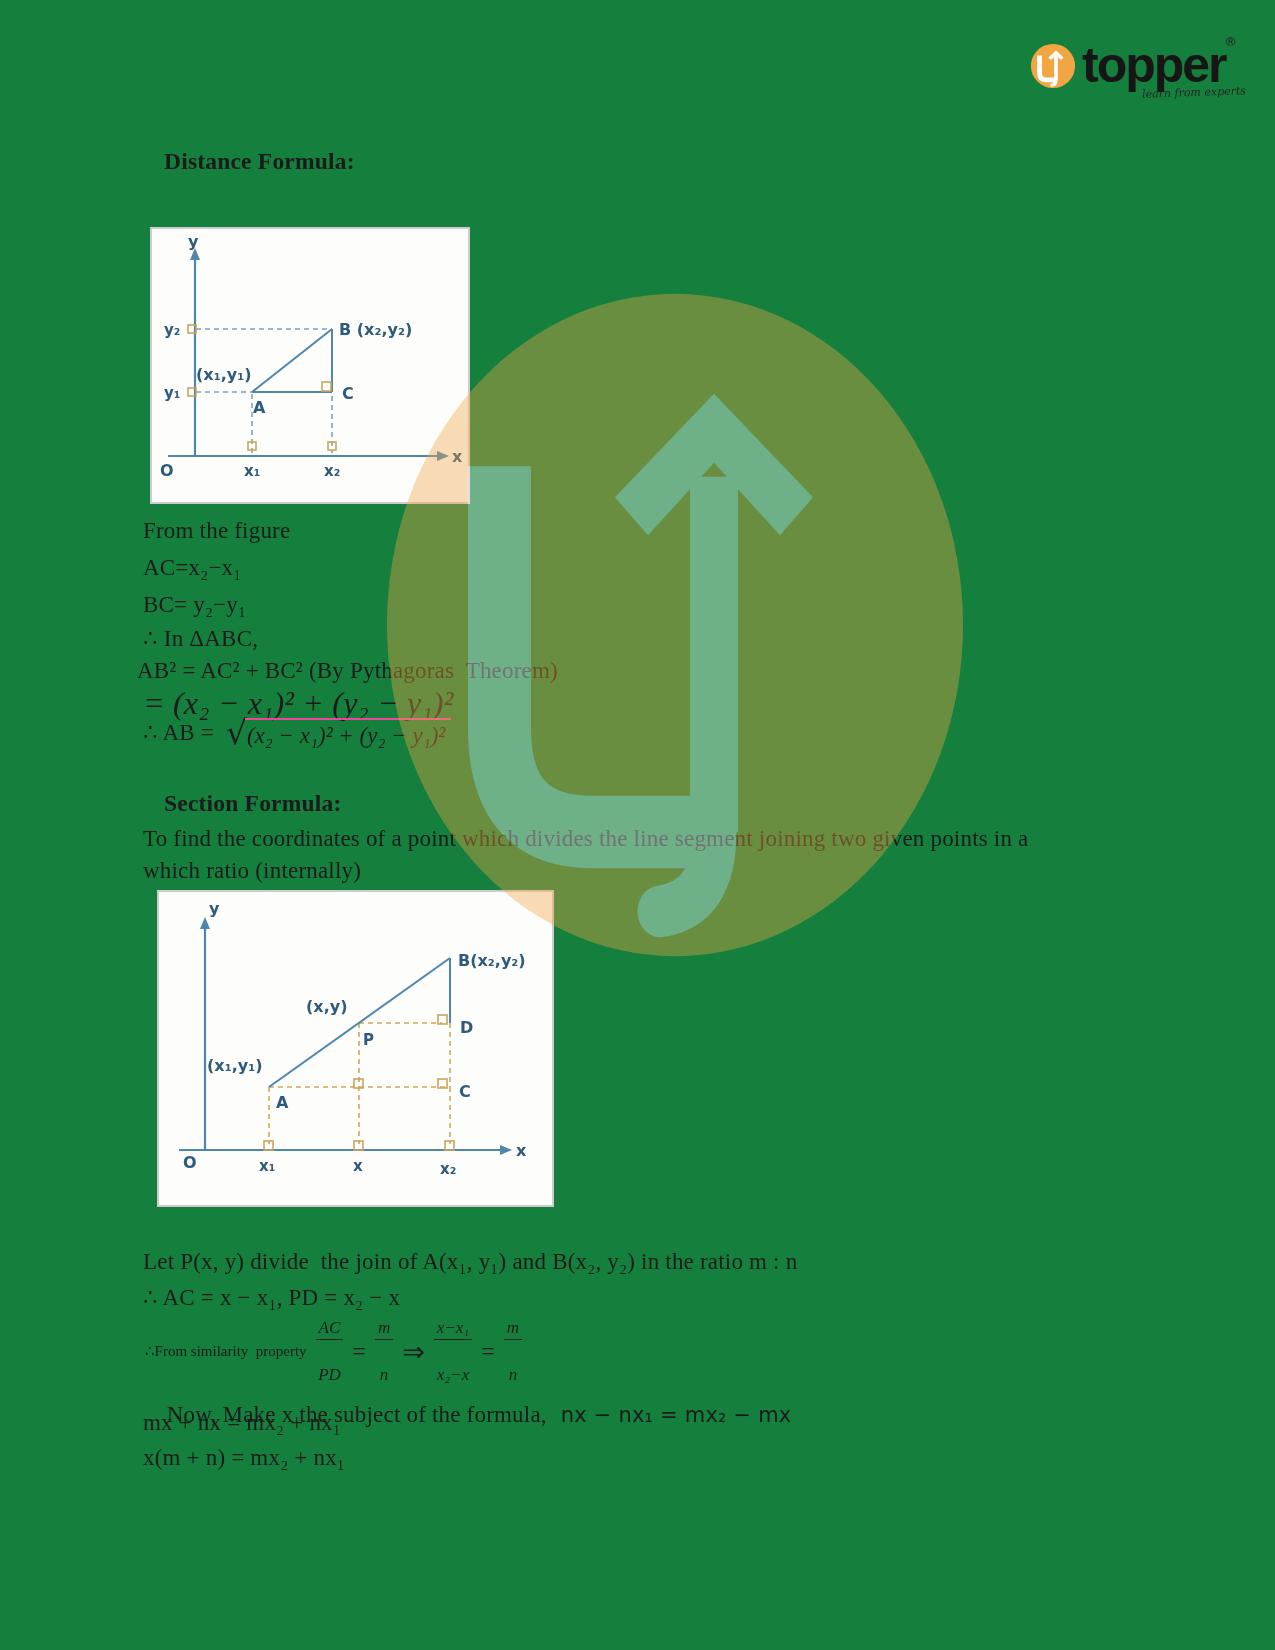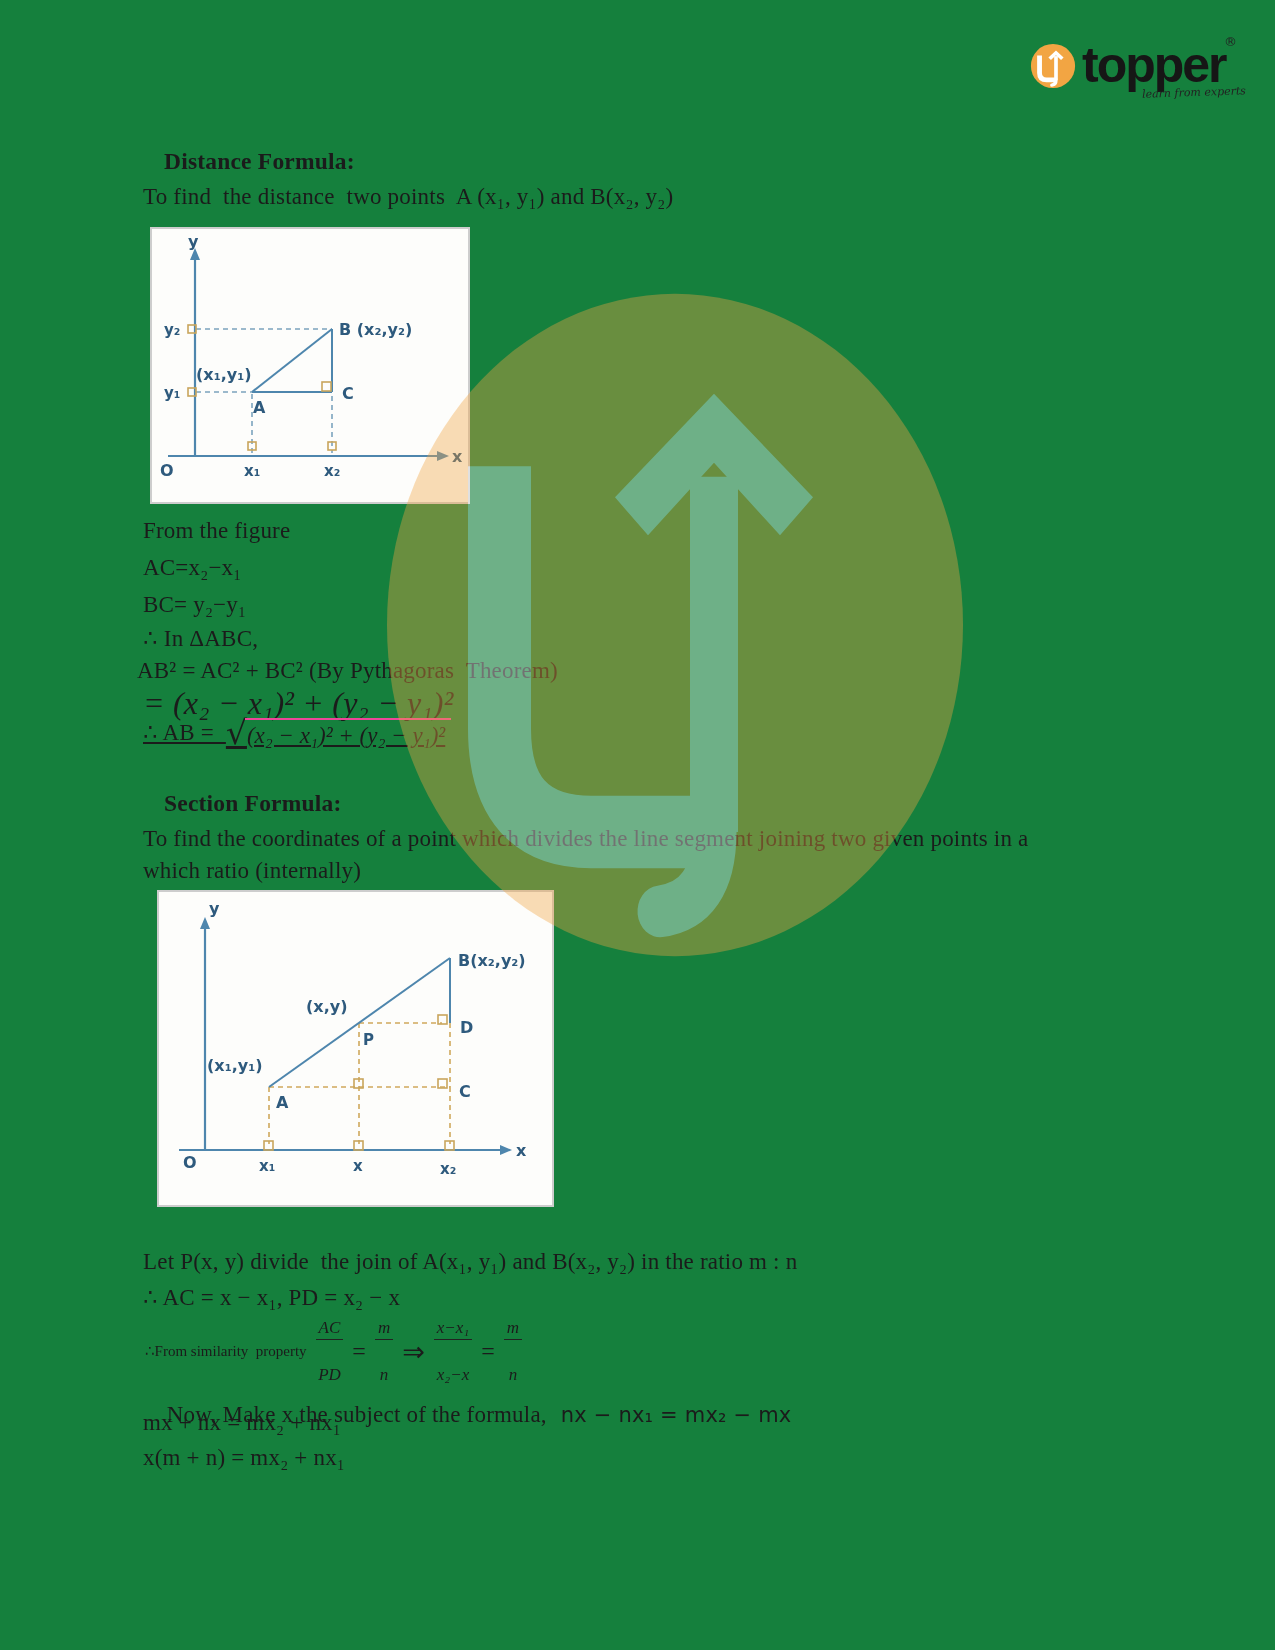--- a/index.html
+++ b/index.html
@@ -21,21 +21,21 @@
   .regmark{position:absolute;left:194px;top:-6px;font-size:13px;font-family:"DejaVu Sans",sans-serif;color:#222;}
   .tagline{position:absolute;left:112px;top:46px;font-style:italic;font-size:11px;
            font-family:"DejaVu Serif",serif;color:#222;transform:rotate(-2deg);white-space:nowrap;}
   
   .watermark{left:375px;top:280px;opacity:.38;z-index:5;pointer-events:none;}
   
   .figbox{background:#fdfdfb;border:2px solid var(--border_gray);}
   .figlabel{font-family:"DejaVu Sans",sans-serif;font-weight:bold;fill:var(--label_navy);font-size:15px;}
   .figlabel.big{font-size:16px;}
   
-  .rootline{display:flex;align-items:flex-start;text-decoration:underline;}
+  .rootline{display:flex;align-items:flex-start;}
   .radical{font-size:33px;line-height:30px;font-family:"DejaVu Sans",sans-serif;}
   .radicand{border-top:2px solid #ec4899;font-style:italic;font-size:23px;line-height:30px;
             padding:1px 6px 0 2px;margin-left:-2px;white-space:pre-wrap;}
   
   .mathrow{display:flex;align-items:center;gap:9px;}
   .mathrow .txt{font-size:15px;white-space:pre-wrap;}
   .frac{display:inline-flex;flex-direction:column;align-items:center;
         font-style:italic;font-size:17px;line-height:1.15;font-family:"Liberation Serif","DejaVu Serif",serif;gap:24px;}
   .frac .num{border-bottom:1.5px solid #222;padding:0 3px 1px 3px;}
   .frac .den{padding-top:1px;}
@@ -63,21 +63,20 @@
   <div class="abs logoWrap">
     <svg class="logoCircle" width="46" height="46" viewBox="0 0 200 200">
         <use href="#umark"></use>
       </svg>
     <div class="wordmark">topper</div>
     <div class="regmark">®</div>
     <div class="tagline">learn from experts</div>
   </div>
 
   <div class="abs line bold" style="left:143px;top:146px;">Distance Formula:</div>
-  <div class="abs line" style="left:143px;top:182px;">To find  the distance  two points  A (x₁, y₁) and B(x₂, y₂)</div>
 
   <svg class="abs figbox" style="left:150px;top:227px;" width="316" height="273" viewBox="0 0 316 273">
 
     <line x1="43" y1="28" x2="43" y2="227" stroke="var(--figure_blue)" stroke-width="2.2"></line>
     <polygon points="43,19 38,31 48,31" fill="var(--figure_blue)"></polygon>
     <line x1="16" y1="227" x2="288" y2="227" stroke="var(--figure_blue)" stroke-width="2.2"></line>
     <polygon points="297,227 285,222 285,232" fill="var(--figure_blue)"></polygon>
 
     <g stroke="#7BA3BD" stroke-width="1.6" stroke-dasharray="5,4">
       <line x1="44" y1="100" x2="180" y2="100"></line>

